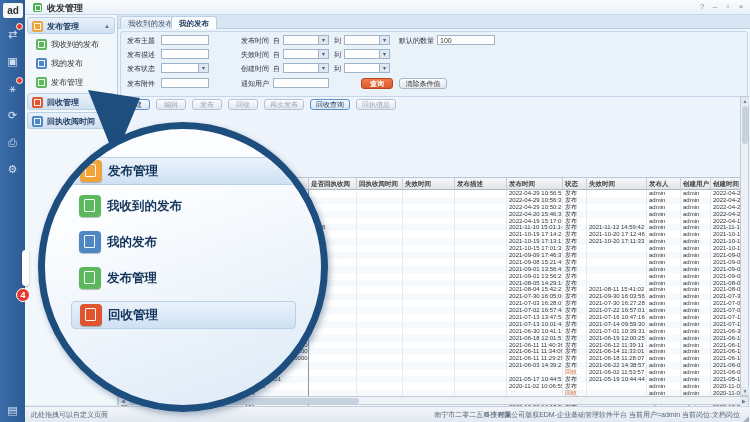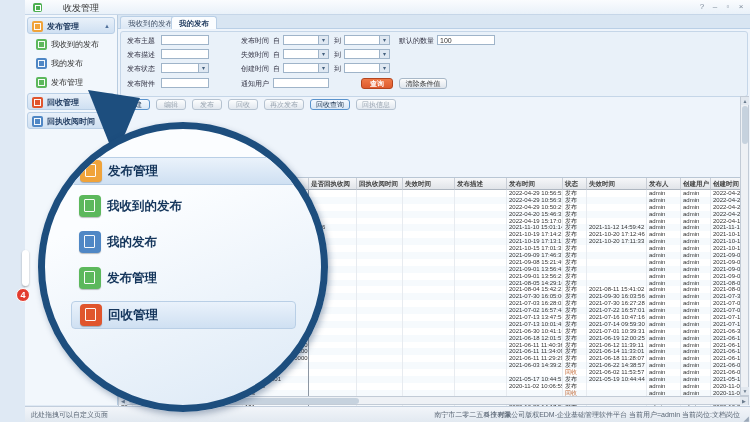--- a/index.html
+++ b/index.html
@@ -9,21 +9,21 @@
   
   #appbar { position:absolute; left:0; top:0; width:25px; height:422px; background:linear-gradient(90deg,#3a6ca8,#2d5b94); z-index:30; }
   #logo { position:absolute; left:3px; top:3px; width:20px; height:15px; background:#f4f6f8; color:#333; font-weight:bold; font-size:10px; line-height:15px; text-align:center; border-radius:2px; }
   .abicon { position:absolute; left:0; width:25px; height:20px; color:#cfe0f2; font-size:11px; line-height:20px; text-align:center; }
   .abbadge { position:absolute; right:2px; top:-1px; width:7px; height:7px; background:#e23b2e; border:1px solid #fff; border-radius:50%; }
 
   
   #titlebar { position:absolute; left:25px; top:0; width:725px; height:15px; background:linear-gradient(#fafcfe,#e9f1f9); border-bottom:1px solid #c6d6e8; z-index:5; }
   #apptitleicon { position:absolute; left:8px; top:3px; width:9px; height:9px; background:#4caf50; border-radius:2px; }
   #apptitleicon:after { content:""; position:absolute; left:2px; top:2px; width:4px; height:4px; border:1px solid #fff; }
-  #apptitle { position:absolute; left:38px; top:2px; font-size:9px; font-weight:normal; color:#333;text-align:center; }
+  #apptitle { position:absolute; left:22px; top:2px; font-size:9px; font-weight:bold; color:#333;text-align:center; }
   .wctl { position:absolute; top:2px; width:12px; height:10px; font-size:8px; line-height:10px; text-align:center; color:#7d8a99; }
 
   
   #sidebar { position:absolute; left:25px; top:15px; width:93px; height:390px; background:#f2f7fc; border-right:1px solid #b8cce0; z-index:4; }
   .snav { position:relative; margin:2px 2px 0 2px; height:17px; font-size:8px; color:#333; line-height:17px; white-space:nowrap; overflow:hidden; }
   .snav.group { background:linear-gradient(#e9f1fa,#cfe0f2); border:1px solid #b9cfe6; border-radius:3px; font-weight:bold; color:#1f3a5f; }
   .snav .sic { position:absolute; left:4px; top:3px; width:11px; height:11px; border-radius:2px; }
   .snav.sub .sic { left:9px; }
   .sic:after { content:""; position:absolute; left:2px; top:2px; width:5px; height:5px; border:1px solid rgba(255,255,255,.95); }
   .snav .slbl { position:absolute; left:19px; top:0; }
@@ -87,20 +87,32 @@
   .cic:after { content:""; position:absolute; left:5px; top:4px; width:9px; height:11px; border:1.5px solid rgba(255,255,255,.95); border-radius:1px; }
   .citem.cgroup { background:linear-gradient(#eaf2fb,#cfe0f2); border:1px solid #b9cfe6; border-radius:4px; }
   #cbadge { position:absolute; left:16px; top:288px; width:14px; height:14px; background:#e23b2e; border:1px solid #fff; border-radius:50%; color:#fff; font-size:9px; font-weight:bold; line-height:13px; text-align:center; z-index:45; }
   #cpill { position:absolute; left:22px; top:250px; width:7px; height:36px; background:#fff; border-radius:4px; z-index:42; box-shadow:0 1px 2px rgba(0,0,0,.3); }
 </style>
 </head>
 <body>
 
 <div id="screen">
 
+  <div id="appbar">
+    <div id="logo">ad</div>
+    <div id="appbar-icons">
+        <div class="abicon" style="top: 24px;">⇄<span class="abbadge"></span></div>
+        <div class="abicon" style="top: 51px;">▣</div>
+        <div class="abicon" style="top: 78px;">⚹<span class="abbadge"></span></div>
+        <div class="abicon" style="top: 105px;">⟳</div>
+        <div class="abicon" style="top: 132px;">⎙</div>
+        <div class="abicon" style="top: 159px;">⚙</div>
+      </div>
+    <div class="abicon" style="top:400px;">▤</div>
+  </div>
 
   <div id="titlebar">
     <div id="apptitleicon"></div>
     <div id="apptitle">收发管理</div>
     <div class="wctl" style="right:42px;">?</div>
     <div class="wctl" style="right:29px;">–</div>
     <div class="wctl" style="right:16px;">▫</div>
     <div class="wctl" style="right:3px;">×</div>
   </div>
 

